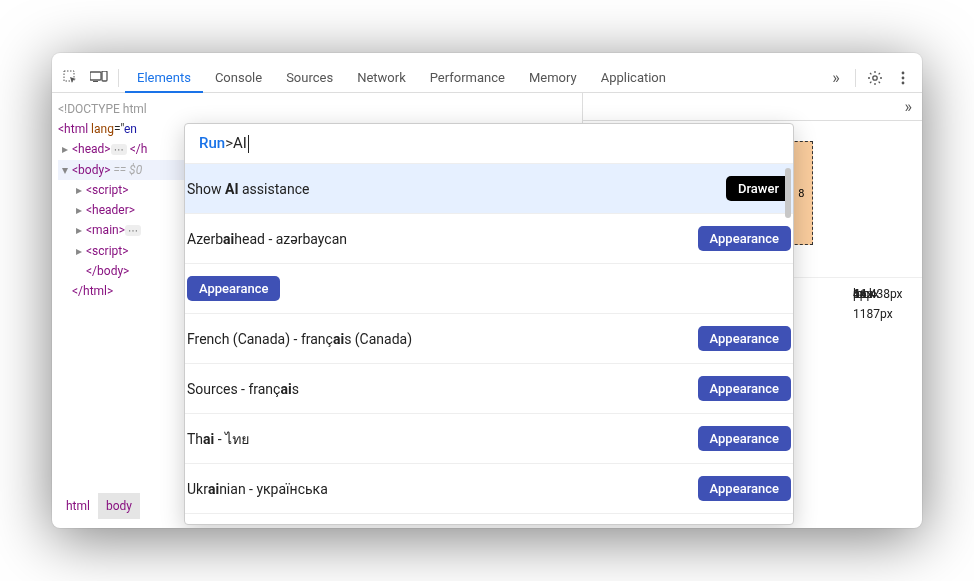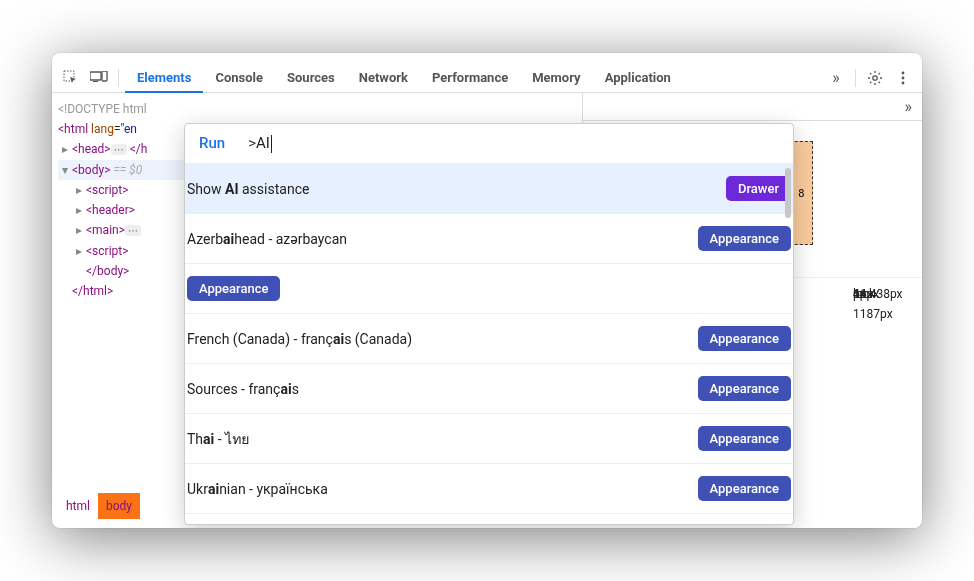--- a/index.html
+++ b/index.html
@@ -1,70 +1,70 @@
 <!DOCTYPE html>
 <html><head>
 <meta charset="utf-8">
 <style>
 * { box-sizing: border-box; margin: 0; padding: 0; font-family: -apple-system, BlinkMacSystemFont, "Segoe UI", Roboto, sans-serif; }
 body { background: #fff; display: flex; align-items: center; justify-content: center; height: 100vh; }
 .window { width: 870px; height: 475px; background: #fff; border-radius: 8px; box-shadow: 0 0 0 1px rgba(0,0,0,0.05), 0 10px 60px rgba(0,0,0,0.5); position: relative; overflow: hidden; padding-top: 10px; }
 .toolbar { display: flex; align-items: center; height: 30px; border-bottom: 1px solid #ddd; padding: 0 6px; gap: 2px; }
 .tool-icon { width: 26px; height: 26px; display: flex; align-items: center; justify-content: center; color: #555; border-radius: 2px; }
 .tool-sep { width: 1px; height: 18px; background: #ddd; margin: 0 4px; }
-.tabs { display: flex; align-items: center; height: 30px; font-weight: bold; }
+.tabs { display: flex; align-items: center; height: 30px; }
 .tab { padding: 0 12px; height: 30px; line-height: 30px; font-size: 13px; color: #555; cursor: pointer; }
 .tab.active { color: #1a73e8; border-bottom: 2px solid #1a73e8; }
 .right-tools { margin-left: auto; display: flex; align-items: center; gap: 2px; }
 .main { display: flex; height: calc(100% - 40px); }
 .left-panel { flex: 1; padding: 6px 6px 0 6px; font-family: Menlo, monospace; font-size: 12px; line-height: 20px; color: #222; position: relative; }
 .code-line { white-space: nowrap; }
 .code-line .t-doctype { color: #999; }
 .code-line .t-tag { color: #881280; }
 .code-line .t-attr { color: #994500; }
 .code-line .t-val { color: #1a1aa6; }
 .indent1 { padding-left: 14px; }
 .indent2 { padding-left: 28px; }
 .arrow { color: #888; display: inline-block; width: 10px; margin-left: -10px; }
 .ellipsis { background: #eee; padding: 0 3px; border-radius: 3px; color: #666; font-size: 10px; }
 .selected-line { background: #eef2fc; position: relative; }
 .eq-dollar { color: #aaa; font-style: italic; }
 .breadcrumbs { position: absolute; bottom: 0; left: 6px; right: 0; height: 24px; display: flex; align-items: center; gap: 0; font-family: Menlo, monospace; font-size: 12px; }
 .bc-item { padding: 3px 8px; color: #881280; }
-.bc-item.sel { background: #f97316; }
+.bc-item.sel { background: #e5e5e5; }
 .right-panel { width: 340px; border-left: 1px solid #ddd; display: flex; flex-direction: column; font-size: 12px; }
 .right-tabs { display: flex; align-items: center; height: 28px; border-bottom: 1px solid #ddd; padding: 0 10px; }
 .right-tabs .more { margin-left: auto; font-size: 16px; color: #555; }
 .box-model-wrap { display: flex; justify-content: center; padding: 20px 0 10px; }
 .box-margin { border: 1px dashed #333; background: #f9cc9d; padding: 18px; }
 .box-border { border: 1px solid #333; background: #fddf9d; padding: 18px; position: relative; }
 .box-padding { border: 1px dashed #333; background: #c3da8c; width: 44px; height: 28px; display: flex; align-items: center; justify-content: center; font-size: 11px; color: #333; }
 .box-label-8 { position: absolute; right: -12px; top: 50%; transform: translateY(-50%); font-size: 11px; }
 .filter-row { display: flex; align-items: center; padding: 4px 10px; gap: 8px; border-bottom: 1px solid #eee; font-size: 12px; color: #444; }
 .checkbox { width: 14px; height: 14px; border: 1px solid #1a73e8; border-radius: 2px; display: inline-flex; align-items: center; justify-content: center; }
 .checkbox.checked::after { content: "✓"; color: #1a73e8; font-size: 11px; font-weight: bold; }
 .styles-list { padding: 6px 0 0 42px; font-family: Menlo, monospace; font-size: 12px; line-height: 20px; }
 .prop-name { color: #c41a16; }
 .prop-val { color: #222; position: absolute; left: 228px; }
 .styles-row { position: relative; }
 .styles-word { color: #555; }
 .command-overlay { position: absolute; left: 132px; top: 70px; width: 610px; background: #fff; border: 1px solid #ccc; border-radius: 4px; box-shadow: 0 6px 24px rgba(0,0,0,0.2); overflow: hidden; z-index: 50; }
-.cmd-input-row { display: flex; align-items: baseline; padding: 10px 14px; gap: 23px; border-bottom: 1px solid #eee; font-size: 15px; }
+.cmd-input-row { display: flex; align-items: baseline; padding: 10px 14px; gap: 0; border-bottom: 1px solid #eee; font-size: 15px; }
 .cmd-run { color: #1a73e8; font-weight: 500; }
 .cmd-caret { color: #333; }
 .cmd-query { color: #222; }
 .cmd-cursor { display: inline-block; width: 1px; height: 18px; background: #222; vertical-align: middle; margin-left: 1px; }
 .cmd-list { max-height: 360px; overflow-y: auto; position: relative; }
 .cmd-list::after { content: ""; position: absolute; right: 2px; top: 4px; width: 6px; height: 50px; background: #c7c7c7; border-radius: 3px; }
 .cmd-item { display: flex; align-items: center; justify-content: space-between; padding: 12px 2px; border-bottom: 1px solid #eee; font-size: 14px; }
 .cmd-item.highlighted { background: #e6f0ff; }
 .cmd-text { color: #222; }
 .cmd-text b { font-weight: 700; }
 .badge { padding: 5px 12px; border-radius: 5px; color: #fff; font-size: 13px; font-weight: 500; }
-.badge.drawer { background: #6d28d9; }
+.badge.drawer { background: #000000; }
 .badge.appearance { background: #3f51b5; }
 svg { display: block; }
 </style>
 </head>
 <body>
 
 <div class="window">
 
   <div class="toolbar">
     <div class="tool-icon">

